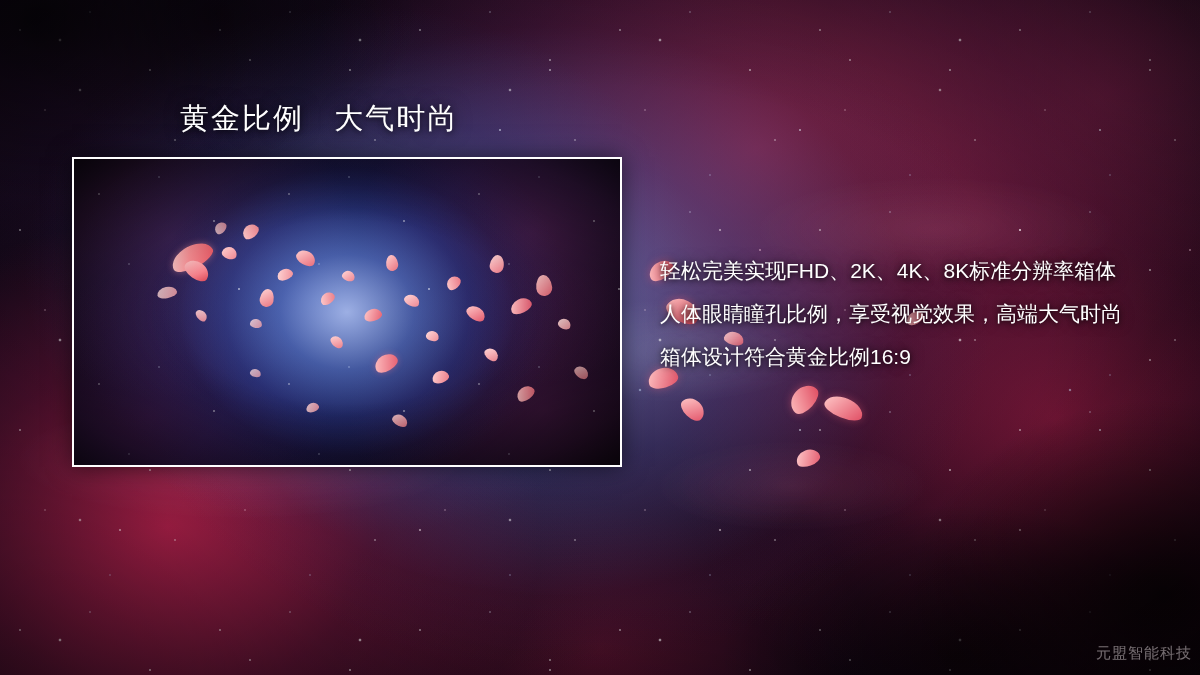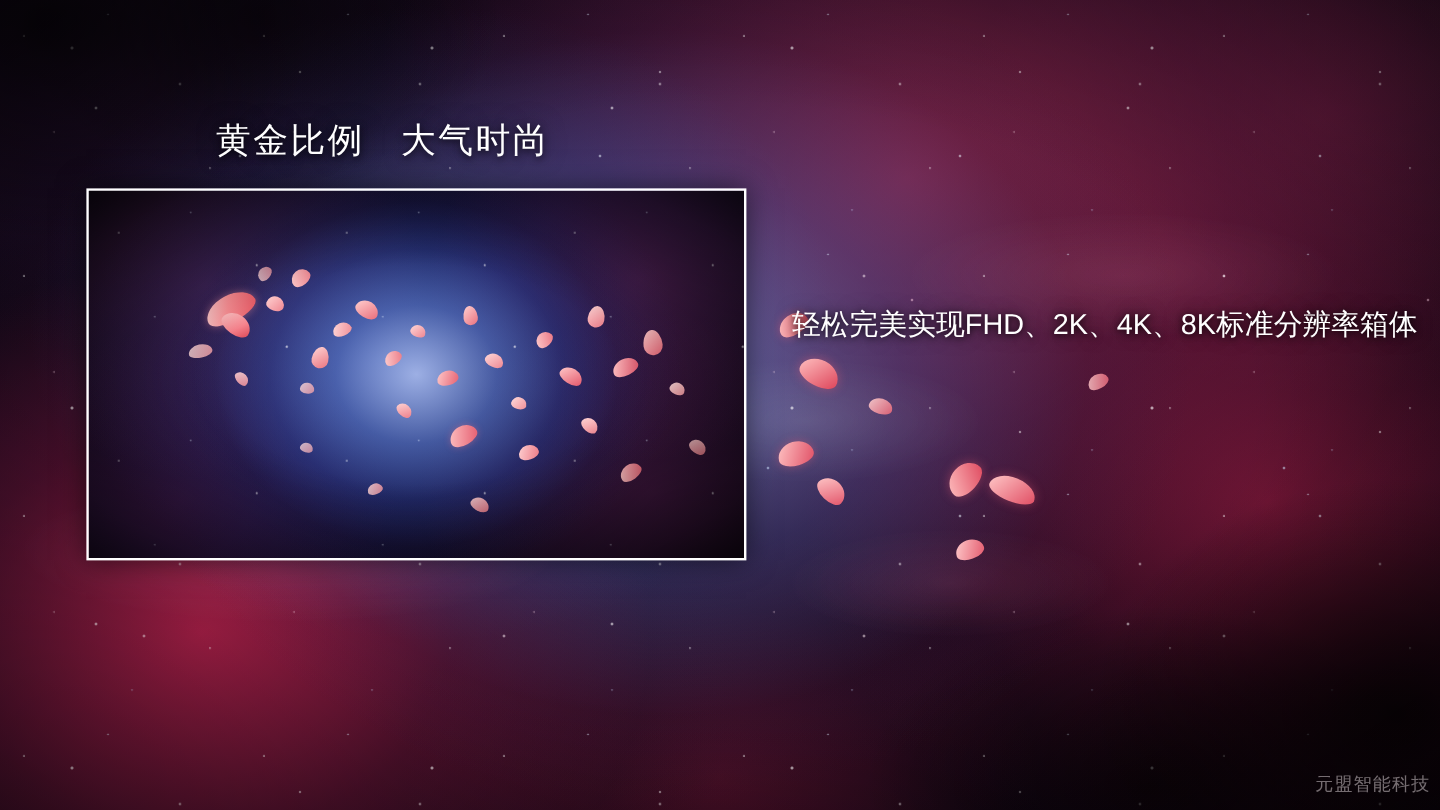--- a/index.html
+++ b/index.html
@@ -114,21 +114,21 @@
       radial-gradient(1.5px 1.5px at 165px 130px, rgba(255,255,255,.95), transparent);
     background-size:190px 190px; background-repeat:repeat; opacity:.9;
   }
 
   
   .petal { position:absolute; border-radius:50% 50% 50% 50% / 62% 62% 38% 38%; }
 
   
   #body-text { position:absolute; left:660px; top:249px; width:520px; }
   #body-text p {
-    font-size:24px; line-height:43px; color:#ffffff; white-space:nowrap;
+    font-size:21px; line-height:43px; color:#ffffff; white-space:nowrap;
     text-shadow:0 1px 5px rgba(0,0,0,.8), 0 0 14px rgba(0,0,0,.6);
   }
 
   
   #watermark {
     position:absolute; right:8px; bottom:12px;
     font-size:15px; color:rgba(225,215,220,0.50); letter-spacing:1px;
   }
 </style>
 </head>
@@ -193,17 +193,19 @@
   <div class="petal" style="left:648px;top:368px;width:30px;height:20px;transform:rotate(-16deg);background:linear-gradient(120deg,#ffc6c6,#e04e64);box-shadow:0 0 8px rgba(235,90,115,.4);"></div>
   <div class="petal" style="left:680px;top:400px;width:26px;height:18px;transform:rotate(44deg);background:linear-gradient(120deg,#ffcaca,#e25268);"></div>
   <div class="petal" style="left:788px;top:388px;width:32px;height:22px;transform:rotate(-48deg);background:linear-gradient(120deg,#ffc2c2,#de465c);box-shadow:0 0 9px rgba(235,90,115,.45);"></div>
   <div class="petal" style="left:824px;top:398px;width:40px;height:20px;transform:rotate(22deg);background:linear-gradient(120deg,#ffc8c8,#e04c62);box-shadow:0 0 9px rgba(235,90,115,.4);"></div>
   <div class="petal" style="left:796px;top:450px;width:24px;height:16px;transform:rotate(-20deg);background:linear-gradient(120deg,#ffcece,#e3586c);"></div>
   <div class="petal" style="left:724px;top:332px;width:20px;height:13px;transform:rotate(15deg);background:linear-gradient(120deg,#ffd2d2,#e66274);opacity:.9;"></div>
   <div class="petal" style="left:906px;top:312px;width:18px;height:12px;transform:rotate(-30deg);background:linear-gradient(120deg,#ffd0d0,#e55f72);opacity:.85;"></div>
 
   <div id="body-text">
     <p>轻松完美实现FHD、2K、4K、8K标准分辨率箱体</p>
+    <p>人体眼睛瞳孔比例，享受视觉效果，高端大气时尚</p>
+    <p>箱体设计符合黄金比例16:9</p>
   </div>
 
   <div id="watermark">元盟智能科技</div>
 
 </div>
 
 </body></html>

